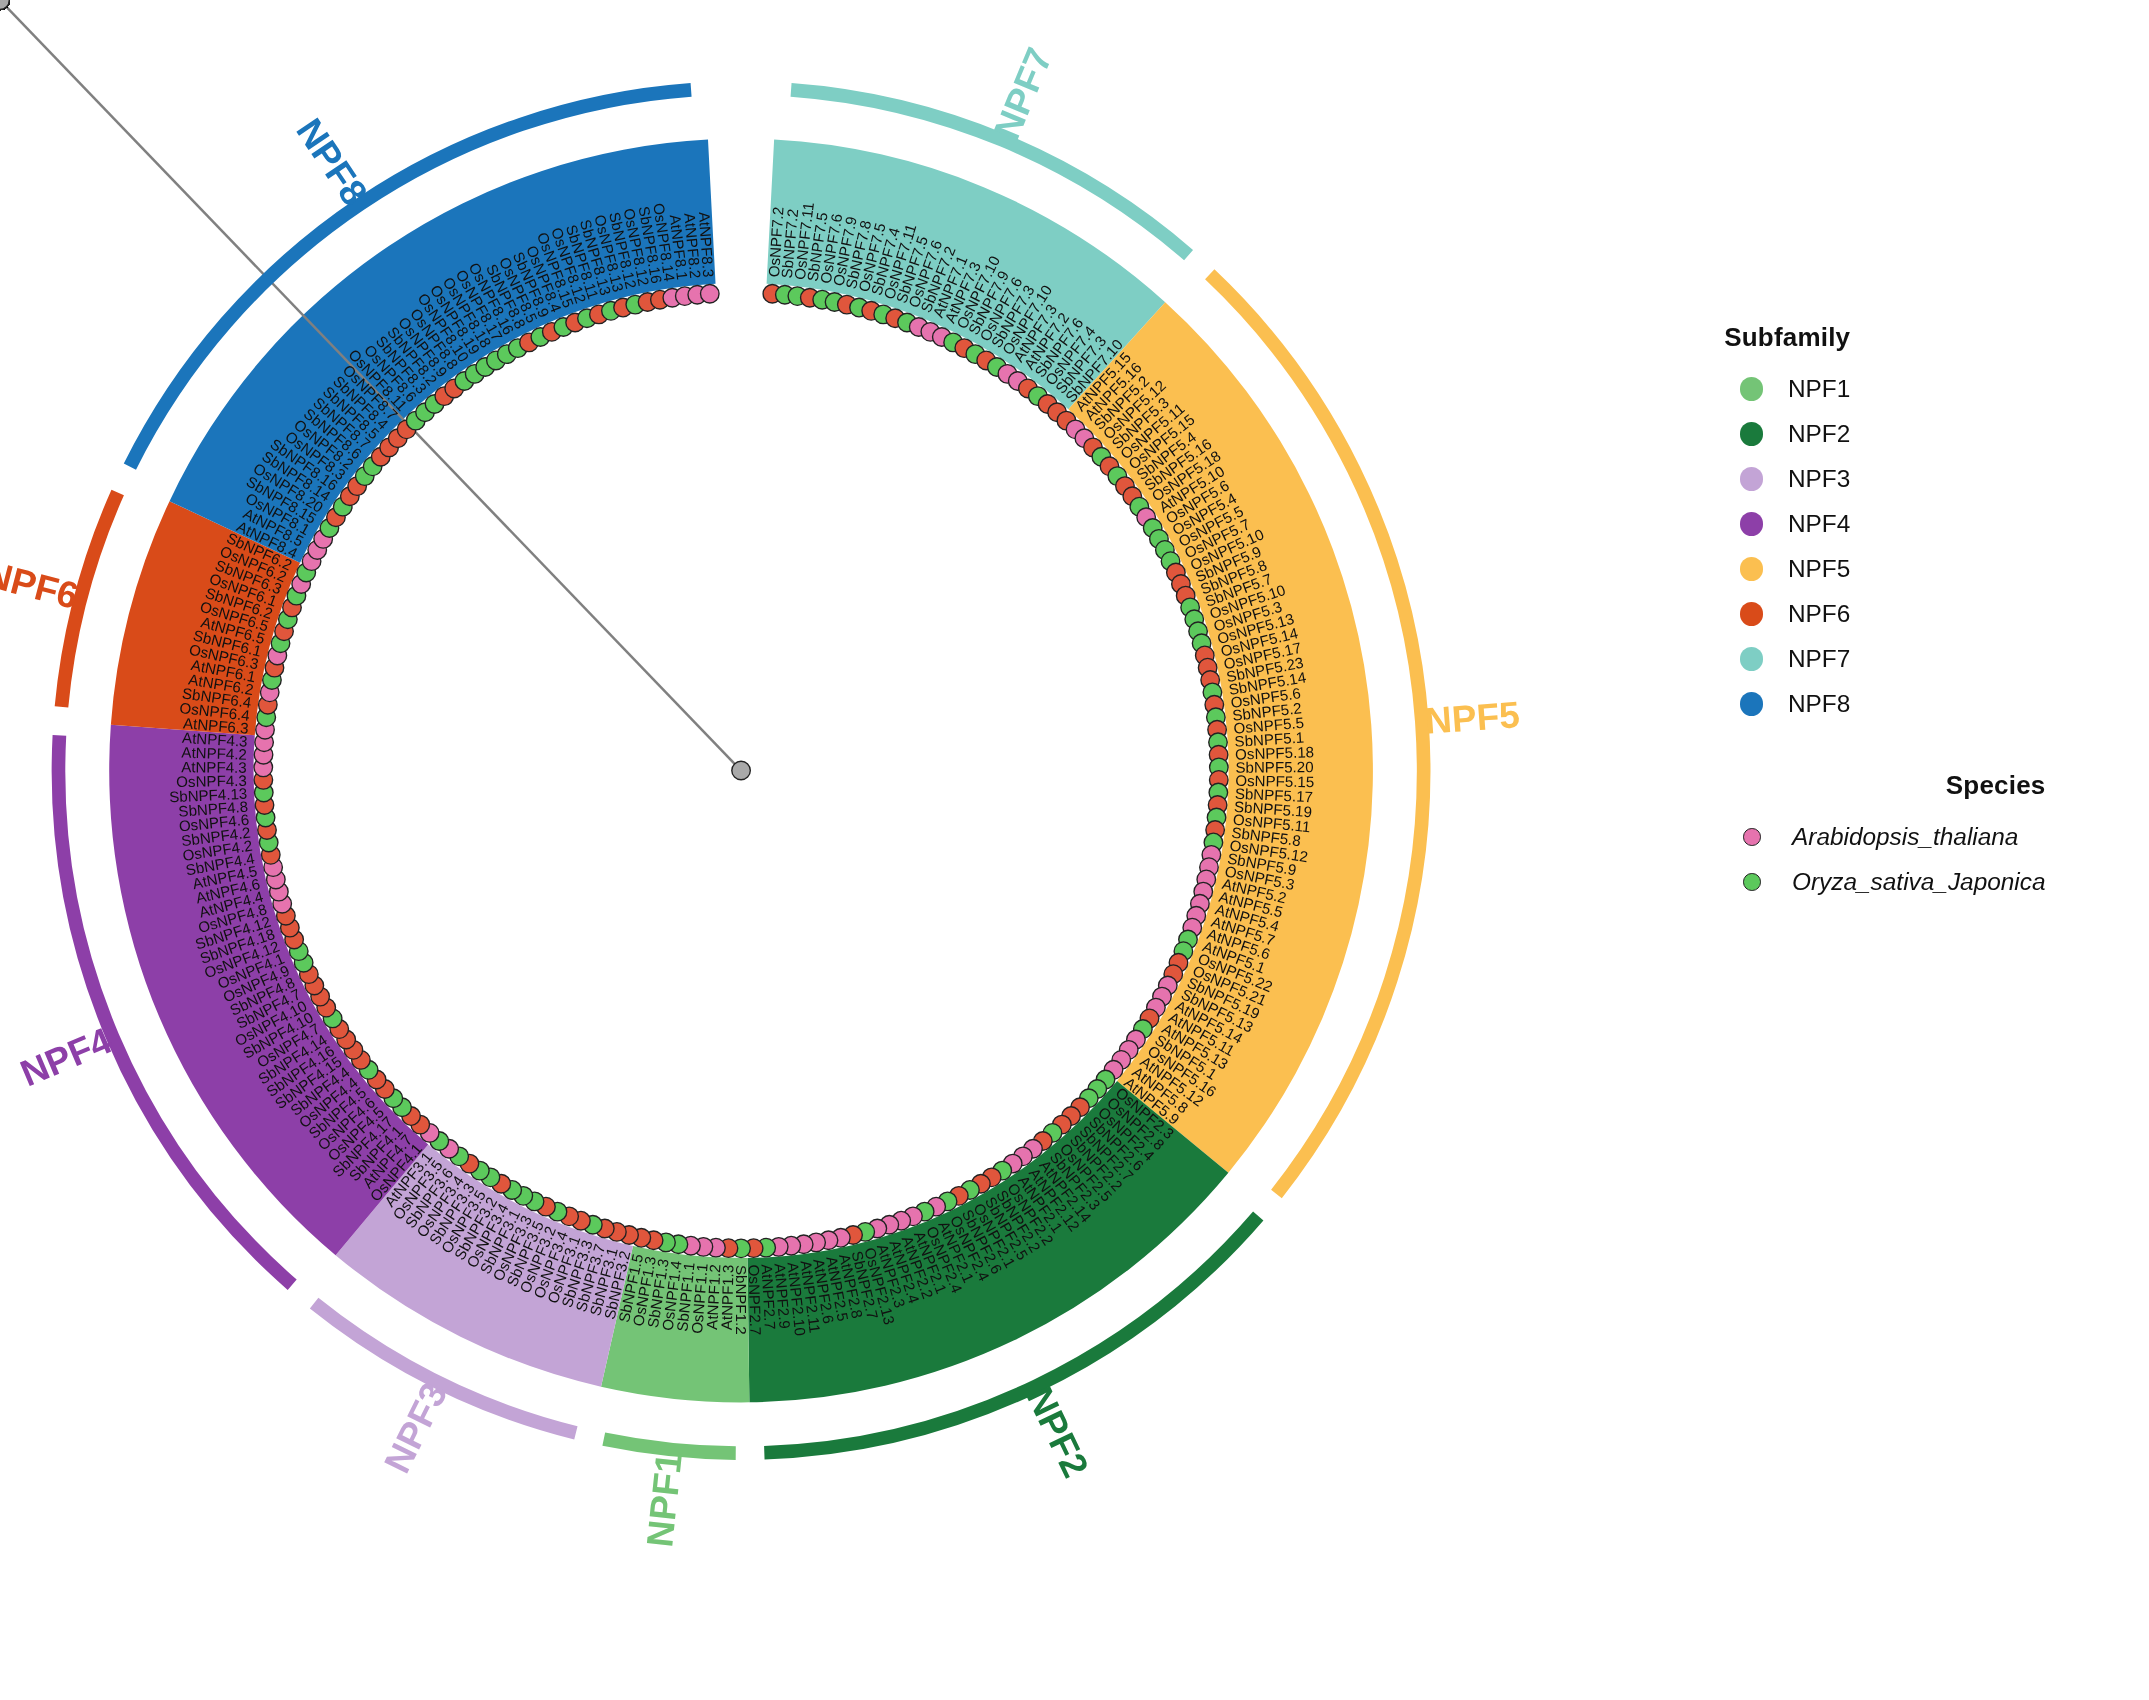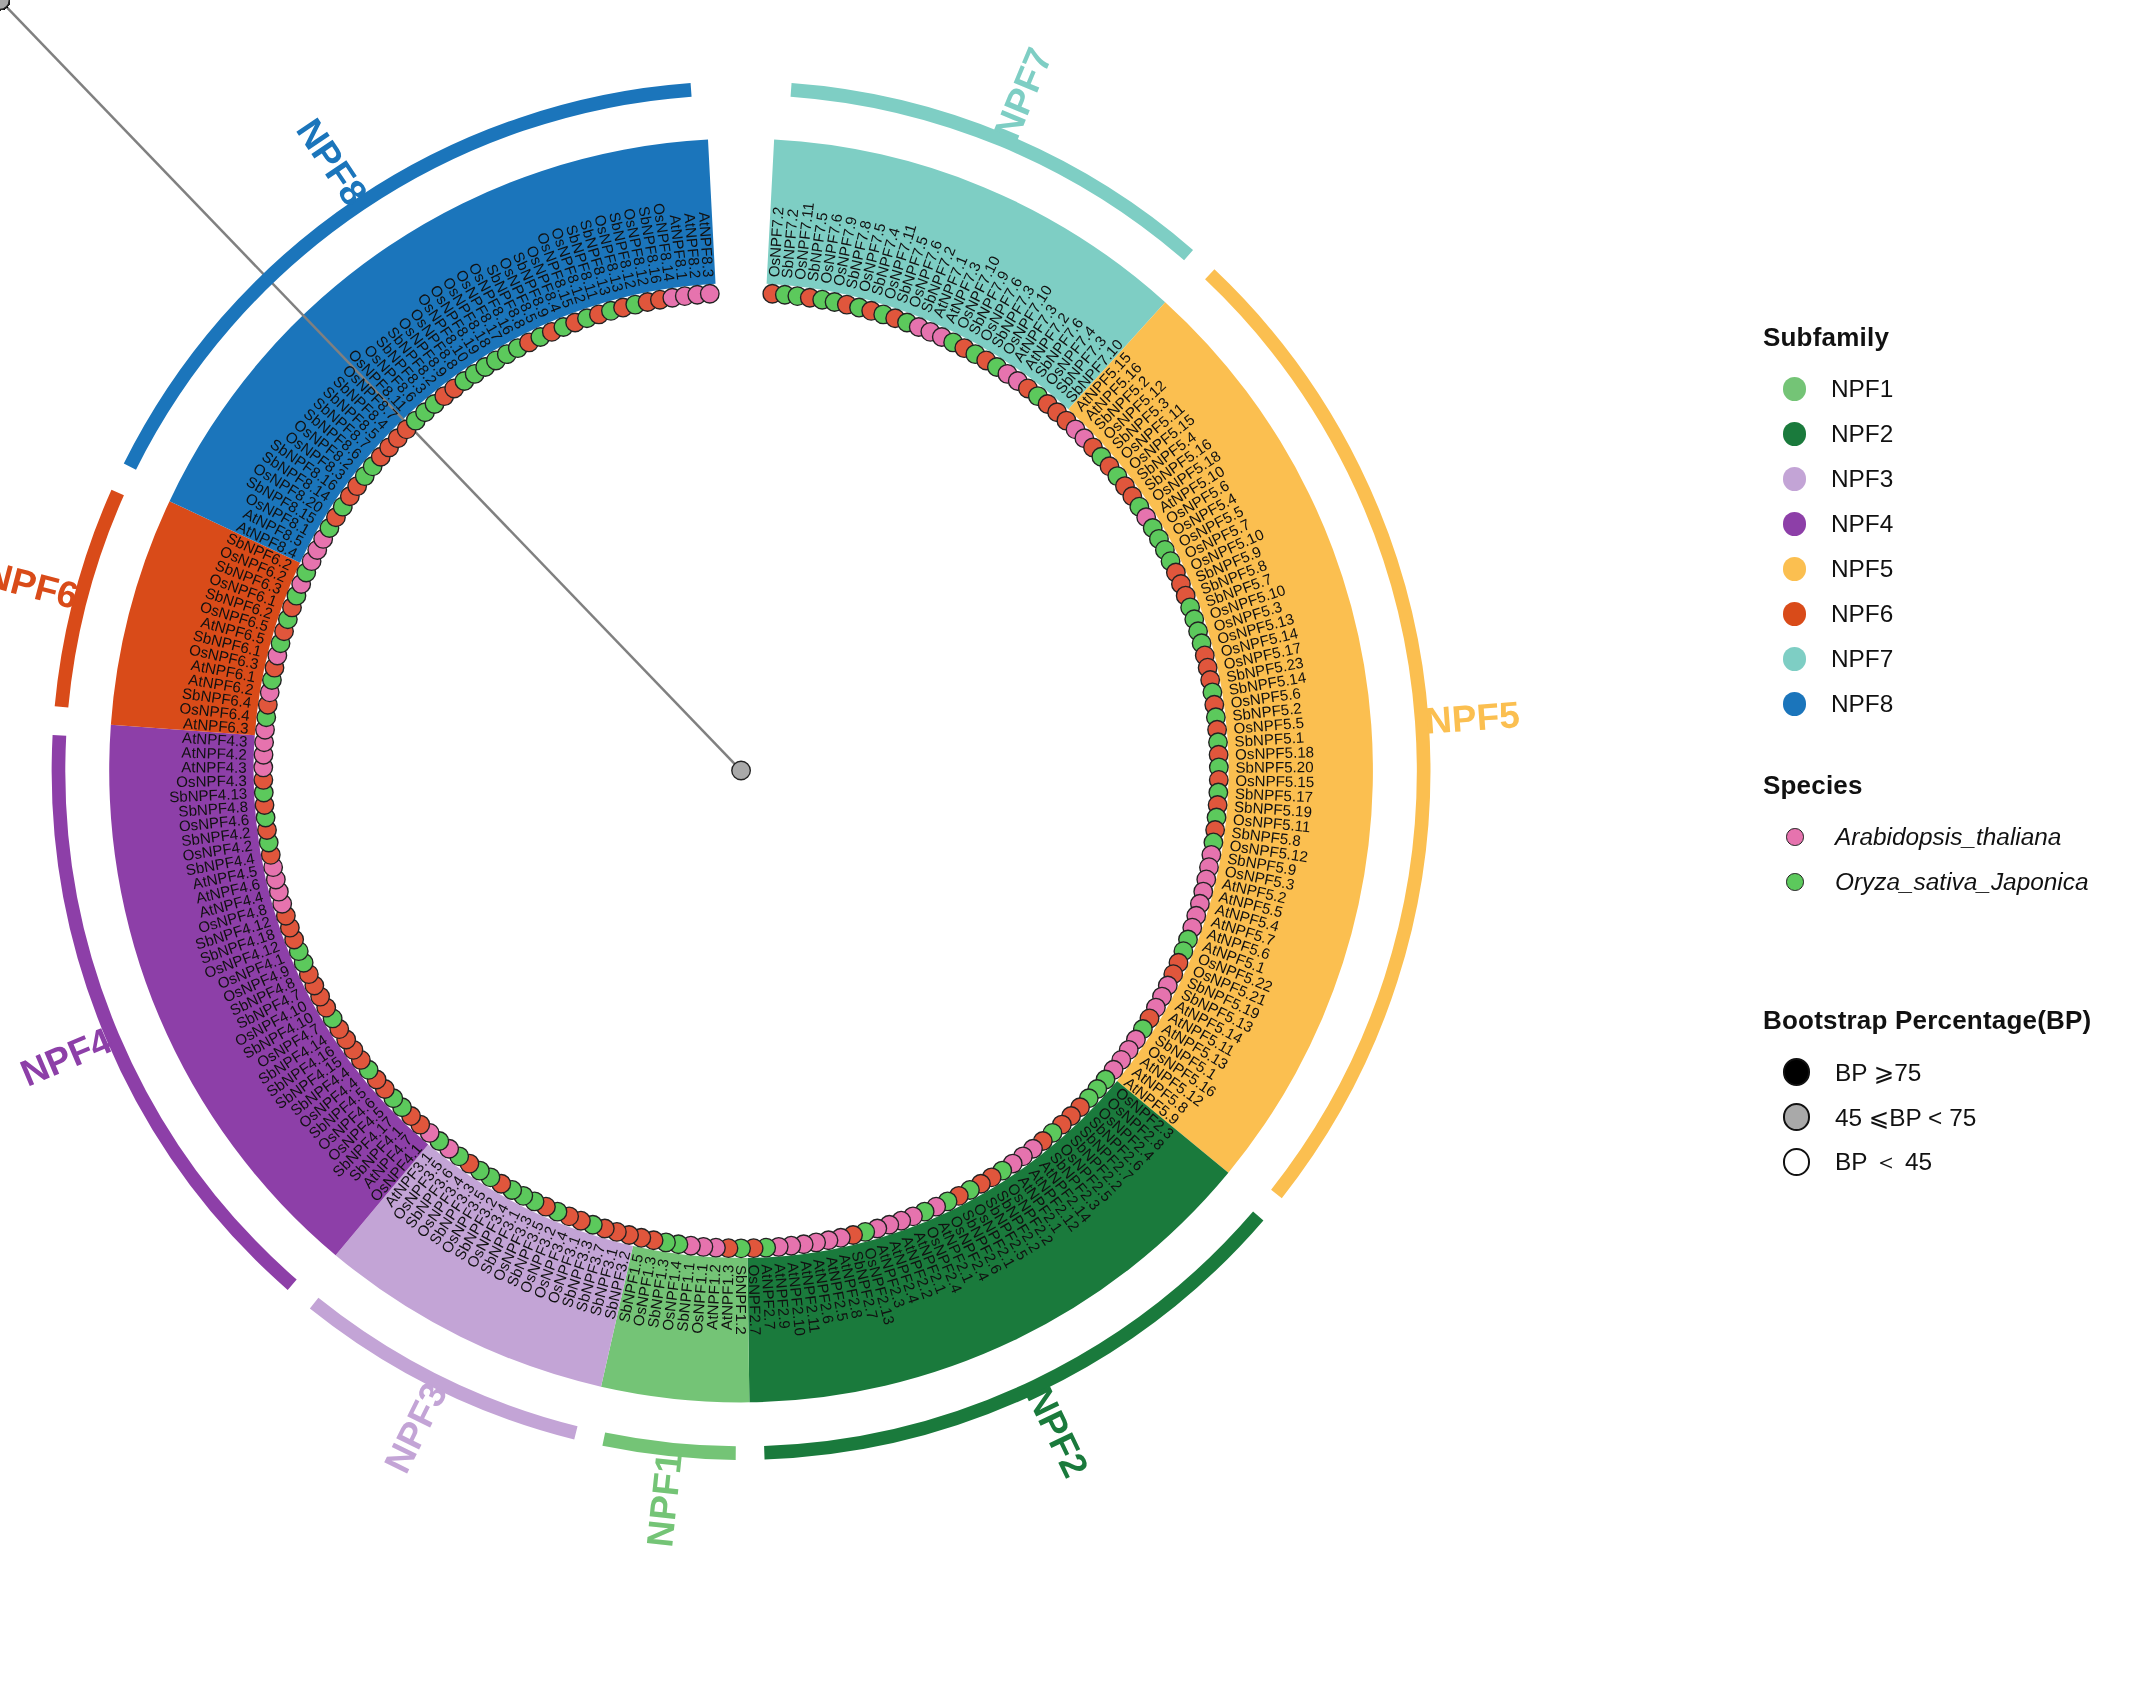--- a/index.html
+++ b/index.html
@@ -1,19 +1,19 @@
 <!DOCTYPE html>
 <html><head>
 <meta charset="utf-8">
 <style>
   html,body{margin:0;padding:0;background:#ffffff;}
   body{width:2149px;height:1701px;font-family:"Liberation Sans",sans-serif;overflow:hidden;}
   #root{position:relative;width:2149px;height:1701px;}
   svg{display:block;}
-  .legend{position:absolute;left:1763px;top:0;width:349px;height:1609px;}
+  .legend{position:absolute;left:1720px;top:0;width:349px;height:1609px;text-align:right;}
   .legend-title{font-size:26px;font-weight:700;color:#111;letter-spacing:0.2px;}
   .legend-row{display:flex;align-items:center;height:45px;}
   .legend-swatch{width:23.4px;height:23.4px;border-radius:50%;margin-left:19.5px;margin-right:25px;flex:0 0 auto;}
   .legend-swatch.small{width:15.6px;height:15.6px;margin-left:23.4px;margin-right:31px;border:1.6px solid #222;}
   .legend-swatch.bp{width:23.4px;height:23.4px;margin-left:19.5px;margin-right:25px;border:2px solid #111;}
   .legend-label{font-size:24.4px;color:#111;white-space:nowrap;}
   .legend-label.ital{font-style:italic;}
   .sec{position:absolute;left:0;}
 </style>
 </head>
@@ -1516,33 +1516,16 @@
             <div class="legend-swatch small" style="background: rgb(230, 115, 174);"></div>
             <div class="legend-label ital">Arabidopsis_thaliana</div>
           </div>
           <div class="legend-row">
             <div class="legend-swatch small" style="background: rgb(92, 201, 92);"></div>
             <div class="legend-label ital">Oryza_sativa_Japonica</div>
           </div>
         </div>
     </div>
 
-    <div class="sec" style="top:1005px">
-      <div class="legend-title">Bootstrap Percentage(BP)</div>
-      <div id="bp-rows" style="margin-top: 13.7px;">
-          <div class="legend-row">
-            <div class="legend-swatch bp" style="background: rgb(0, 0, 0);"></div>
-            <div class="legend-label">BP ⩾75</div>
-          </div>
-          <div class="legend-row">
-            <div class="legend-swatch bp" style="background: rgb(169, 169, 169);"></div>
-            <div class="legend-label">45 ⩽BP &lt; 75</div>
-          </div>
-          <div class="legend-row">
-            <div class="legend-swatch bp" style="background: rgb(255, 255, 255);"></div>
-            <div class="legend-label">BP ＜ 45</div>
-          </div>
-        </div>
-    </div>
 
   </div>
 </div>
 
 
 </body></html>

